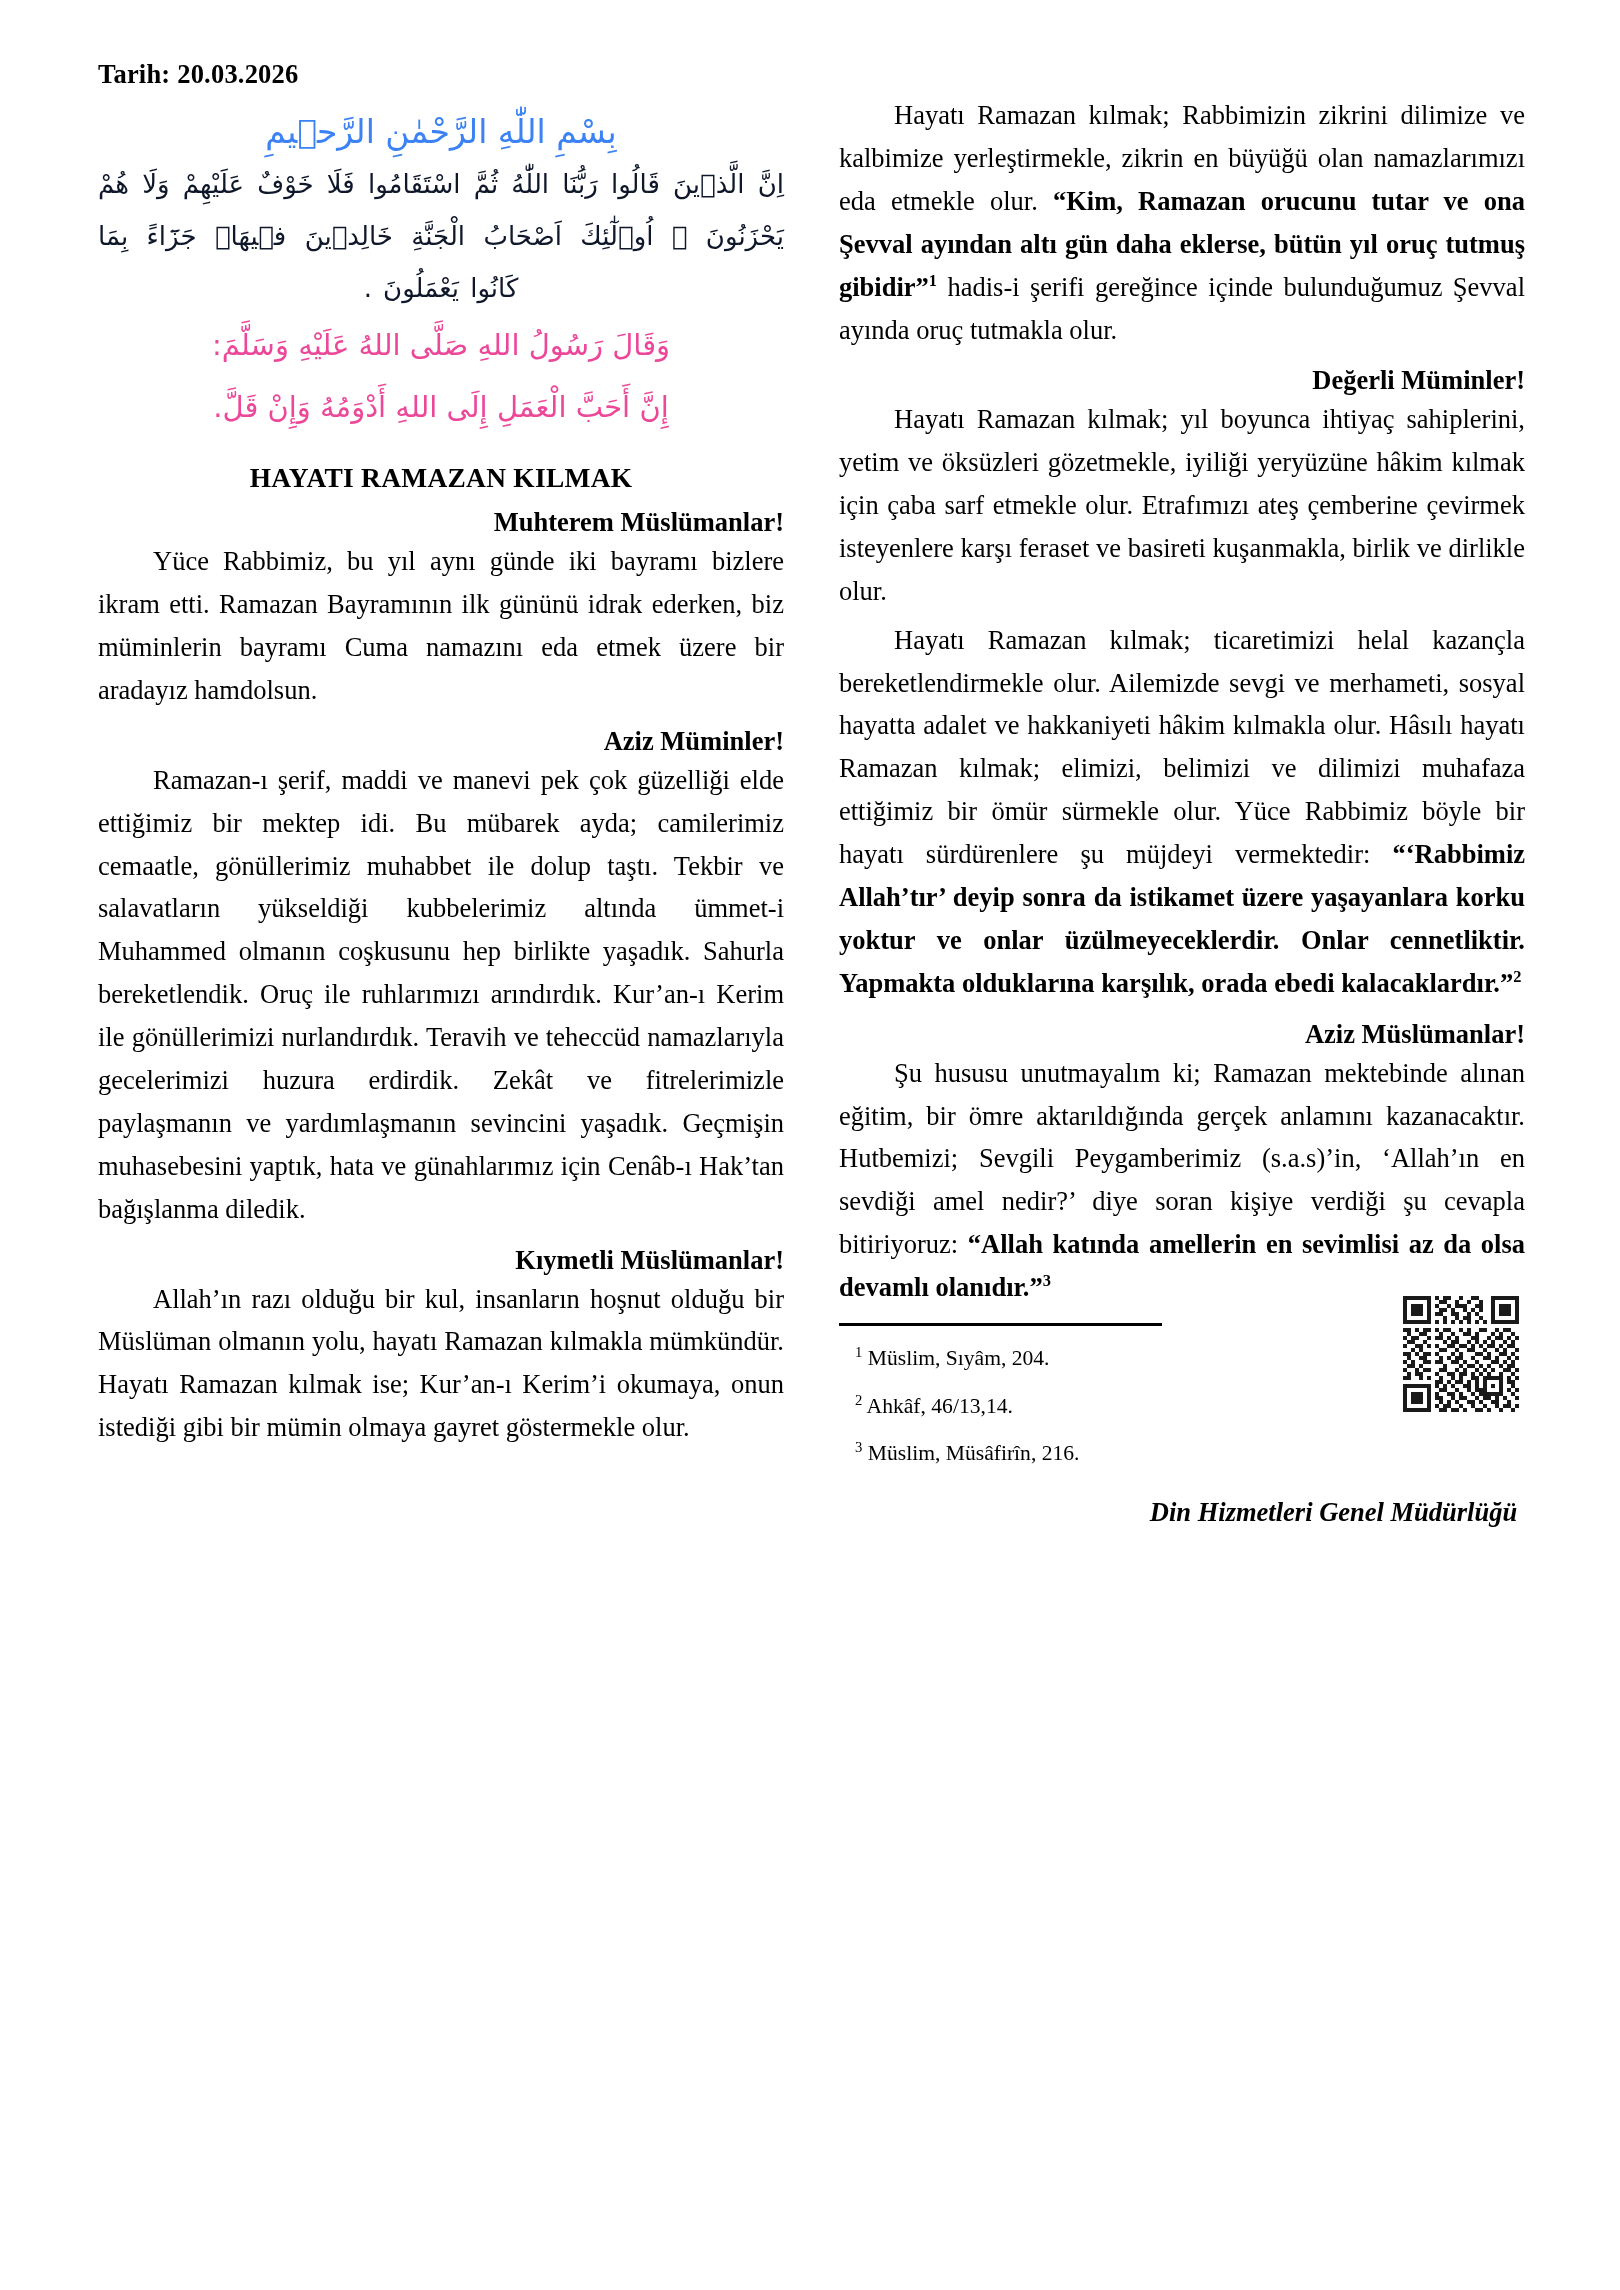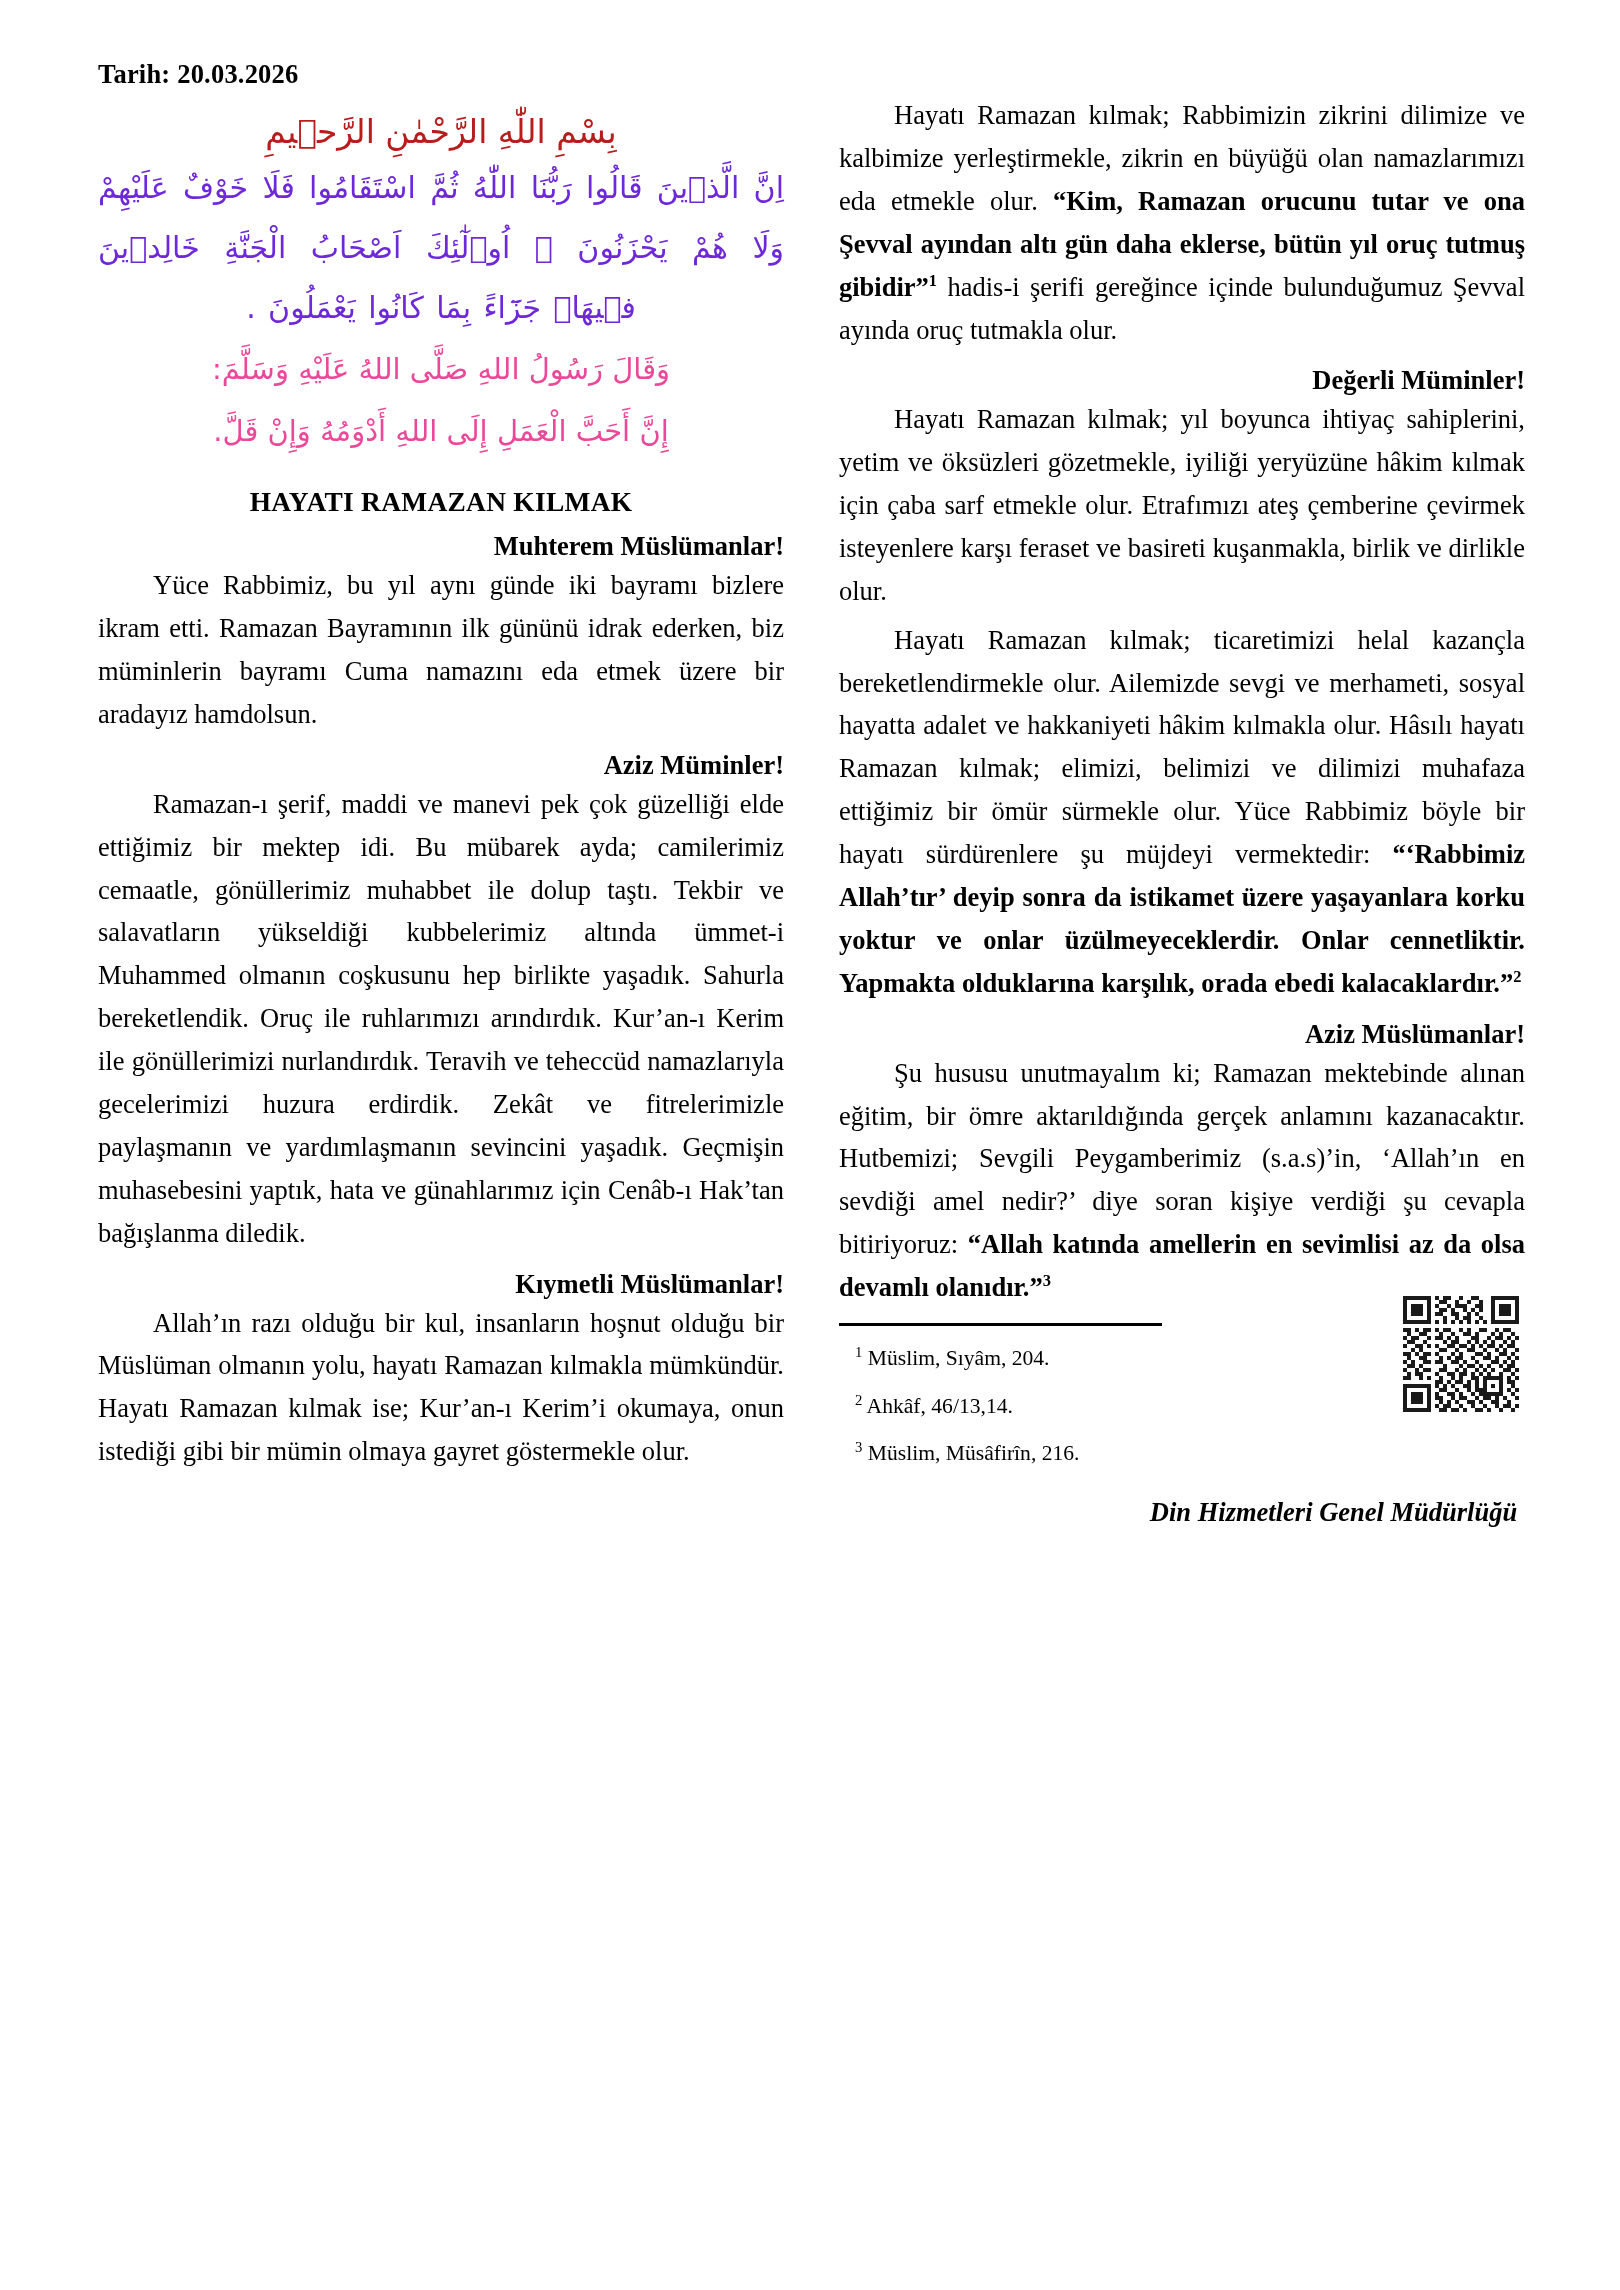--- a/index.html
+++ b/index.html
@@ -15,37 +15,37 @@
   .page { position:relative; width:1620px; height:1722px; padding:59px 86px 18px 98px; }
 
   .date-line { font-weight:bold; font-size:26.5px; letter-spacing:0.2px; margin-bottom:3.9px; }
 
   .cols { display:flex; gap:55px; align-items:flex-start; }
   .col { width:686px; }
   .col-right { position:relative; }
 
   
   .basmala {
-    color:#b91c1c;
+    color:#3b82f6;
     text-align:center;
     font-size:33px;
     line-height:1;
     margin:21.6px 0 9.8px 0;
     font-family:"DejaVu Sans", sans-serif;
     direction:rtl;
     white-space:nowrap;
     letter-spacing:-1px;
   }
   .arabic-block {
-    color:#6d28d9;
+    color:#0f172a;
     direction:rtl;
     text-align:justify;
     text-align-last:center;
     font-family:"DejaVu Sans", sans-serif;
-    font-size:30px;
+    font-size:26px;
     line-height:2.0;
     margin:5.9px 0 2px 0;
     word-spacing:2.9px;
   }
   .arabic-block.verse { text-align-last:center; }
   .arabic-line {
     color:#ec4899;
     direction:rtl;
     text-align:center;
     font-family:"DejaVu Sans", sans-serif;

